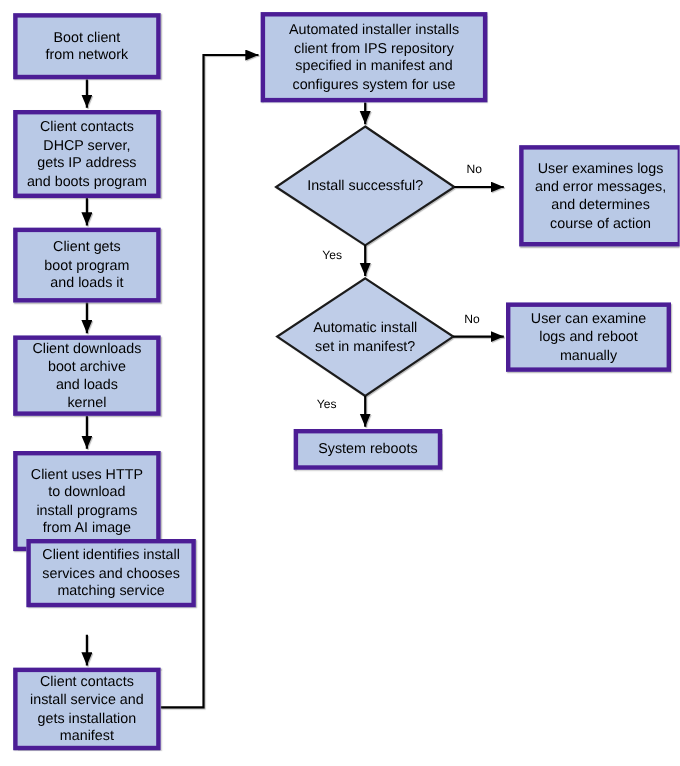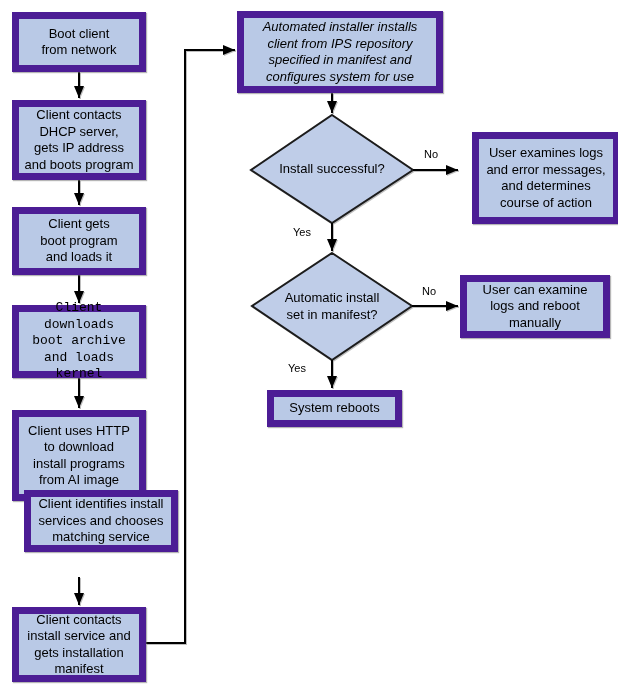--- a/index.html
+++ b/index.html
@@ -28,21 +28,21 @@
   }
   svg.lines polygon.diamond {
     fill: #bfcde8;
     stroke: #1c1c1c;
     stroke-width: 2;
   }
   .node {
     position: absolute;
     box-sizing: border-box;
     background: #b9c9e6;
-    border: 7px solid #4c1d95;
+    border: 4px solid #4c1d95;
     display: flex;
     align-items: center;
     justify-content: center;
     box-shadow: 1px 1px 1px rgba(110,110,110,0.5);
   }
   .node span, .dtext span {
     white-space: pre-line;
     text-align: center;
     font-size: 13px;
     line-height: 16.5px;
@@ -106,21 +106,21 @@
 gets IP address
 and boots program</span>
   </div>
 
   <div class="node" style="left:12px; top:207px; width:134px; height:68px;">
     <span>Client gets
 boot program
 and loads it</span>
   </div>
 
-  <div class="node" style="left:12px; top:305px; width:134px; height:73px;font-family:Liberation Mono, monospace;">
+  <div class="node" style="left:12px; top:305px; width:134px; height:73px;">
     <span>Client downloads
 boot archive
 and loads
 kernel</span>
   </div>
 
   <div class="node" style="left:12px; top:410px; width:134px; height:91px;">
     <span>Client uses HTTP
 to download
 install programs
@@ -133,21 +133,21 @@
 matching service</span>
   </div>
 
   <div class="node" style="left:12px; top:607px; width:134px; height:75px;">
     <span>Client contacts
 install service and
 gets installation
 manifest</span>
   </div>
 
-  <div class="node" style="left:237px; top:11px; width:206px; height:82px;font-style:italic;">
+  <div class="node" style="left:237px; top:11px; width:206px; height:82px;">
     <span>Automated installer installs
 client from IPS repository
 specified in manifest and
 configures system for use</span>
   </div>
 
   <div class="dtext" style="left:251px; top:115px; width:162px; height:108px;">
     <span>Install successful?</span>
   </div>
 

